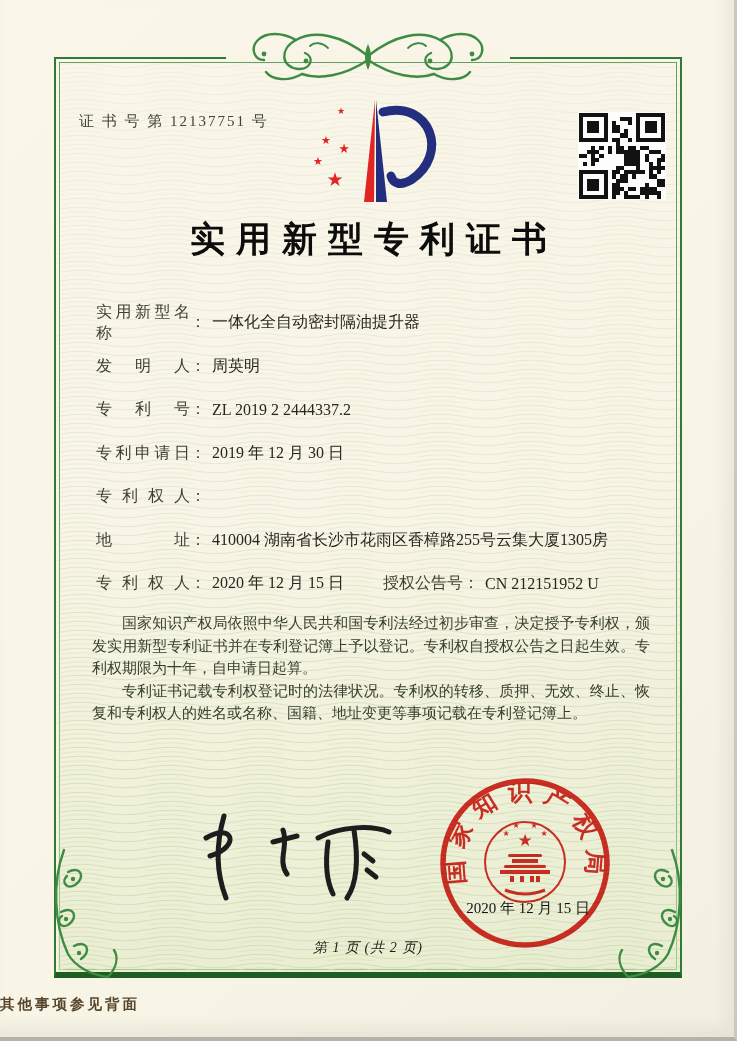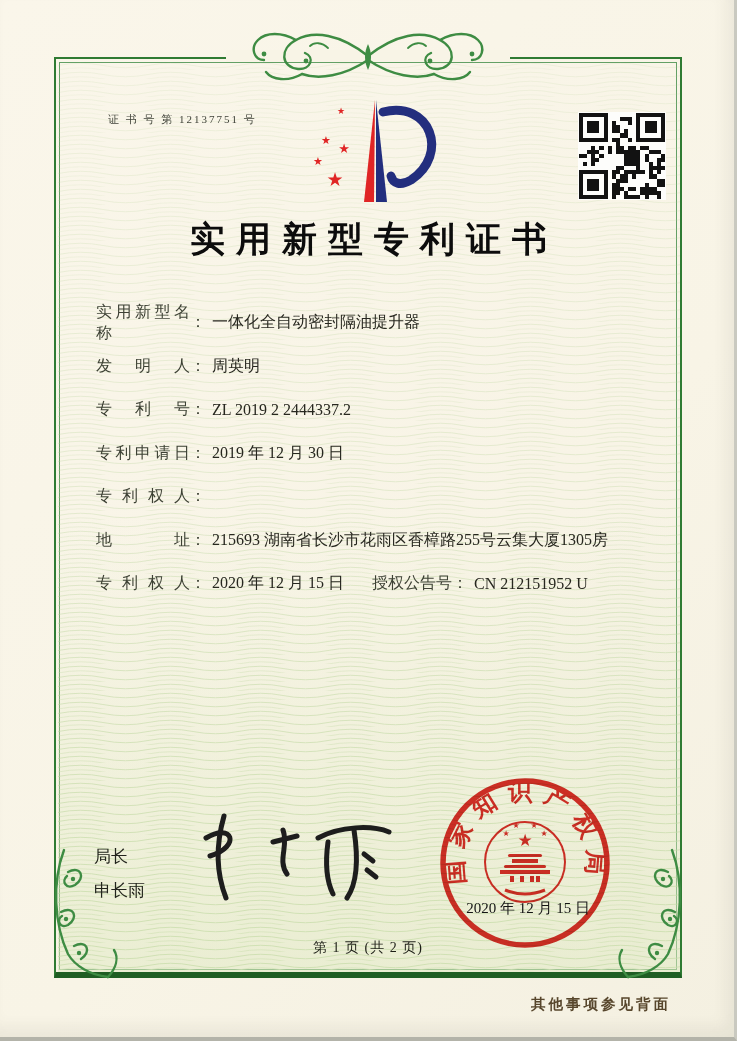--- a/index.html
+++ b/index.html
@@ -26,47 +26,47 @@
   }
   .tint{ position:absolute; left:2px; top:2px; width:622px; height:911px;
     background:linear-gradient(to bottom,rgba(234,240,214,0) 50%,rgba(221,232,192,.5) 100%);
     pointer-events:none;}
   
   .flourish-top{position:absolute; left:218px; top:24px; z-index:3;}
   .corner{position:absolute; z-index:3;}
   .corner.left{left:44px; top:842px;}
   .corner.right{left:612px; top:842px;}
   
-  .cert-no{position:absolute; left:108px; top:112px; font-size:11px; letter-spacing:2px; color:#3f4238;}
+  .cert-no{position:absolute; left:79px; top:112px; font-size:15px; letter-spacing:2px; color:#3f4238;}
   .logo{position:absolute; left:298px; top:96px;}
   .qr{position:absolute; left:578px; top:112px; width:86px; height:86px; background:#fdfdfb; padding:1px;}
   .title{position:absolute; left:0; top:216px; width:737px; text-align:center;
     font-size:35px; font-weight:bold; color:#0c0c0c; letter-spacing:11px; text-indent:11px;}
   
   .fields{position:absolute; left:96px; top:301px; width:556px; font-size:16px;}
   .f-row{position:relative; height:43.5px; display:flex; align-items:center;}
   .f-label{display:inline-block; width:94px; color:#3d4134; text-align:justify; text-align-last:justify; flex:none;}
   .f-label.compact{width:auto; text-align-last:auto;}
   .f-colon{color:#3d4134; flex:none; margin-right:6px;}
   .f-value{color:#27271f; white-space:nowrap;}
-  .pair2{position:absolute; left:276px; top:0; height:100%; display:flex; align-items:center;}
+  .pair2{position:absolute; left:287px; top:0; height:100%; display:flex; align-items:center;}
   
   .body-text{position:absolute; left:92px; top:612px; width:558px; font-size:15px; line-height:22.5px;
     color:#373f2e; text-align:justify;}
   .body-text p{margin:0; text-indent:2em;}
   
   .officer{position:absolute; left:94px; top:840px; font-size:17px; color:#22241c; line-height:34px;}
   .signature{position:absolute; left:186px; top:802px; z-index:4;}
   .seal{position:absolute; left:432px; top:770px; opacity:.95; mix-blend-mode:multiply; z-index:5;}
   .seal-date{position:absolute; left:428px; top:899px; width:200px; text-align:center;
     font-size:15px; color:#141414; z-index:6;}
   
   .page-info{position:absolute; left:54px; top:939px; width:628px; text-align:center;
-    font-size:14px; color:#1c1e16; letter-spacing:1px;}
-  .back-note{position:absolute; left:0; top:995px; width:671px; text-align:right;
+    font-size:14px; color:#1c1e16; letter-spacing:1px;font-style:italic;}
+  .back-note{position:absolute; left:0; top:995px; width:671px; text-align:left;
     font-size:14.5px; color:#57462c; letter-spacing:3px; font-weight:bold;}
 </style>
 </head>
 <body>
 
 <div class="page">
 
   <div class="frame">
     <svg class="waves" width="622" height="911">
       <defs>
@@ -381,39 +381,39 @@
         <span class="f-colon">：</span>
       <span class="f-value">2019 年 12 月 30 日</span>
     </div>
     <div class="f-row">
       <span class="f-label">专利权人</span>
         <span class="f-colon">：</span>
     </div>
     <div class="f-row">
       <span class="f-label">地址</span>
         <span class="f-colon">：</span>
-      <span class="f-value">215693 湖南省长沙市花雨区香樟路255号云集大厦1305房</span>
+      <span class="f-value">410004 湖南省长沙市花雨区香樟路255号云集大厦1305房</span>
     </div>
     <div class="f-row">
       <span class="f-label">专利权人</span>
         <span class="f-colon">：</span>
       <span class="f-value">2020 年 12 月 15 日</span>
       <span class="pair2">
         <span class="f-label compact">授权公告号</span>
           <span class="f-colon">：</span>
         <span class="f-value">CN 212151952 U</span>
       </span>
     </div>
   </div>
 
-
-  <div class="officer">
-    <div>局长</div>
-    <div>申长雨</div>
+  <div class="body-text">
+    <p>国家知识产权局依照中华人民共和国专利法经过初步审查，决定授予专利权，颁发实用新型专利证书并在专利登记簿上予以登记。专利权自授权公告之日起生效。专利权期限为十年，自申请日起算。</p>
+    <p>专利证书记载专利权登记时的法律状况。专利权的转移、质押、无效、终止、恢复和专利权人的姓名或名称、国籍、地址变更等事项记载在专利登记簿上。</p>
   </div>
+
 
   <svg class="signature" width="220" height="105" viewBox="0 0 220 105">
     <g fill="none" stroke="#1d1d1d" stroke-width="5" stroke-linecap="round">
       <path d="M38,14 C30,42 29,68 40,96"></path>
       <path d="M20,36 C46,20 56,44 24,54"></path>
       <path d="M97,28 C103,44 91,58 101,72"></path>
       <path d="M87,40 L111,34"></path>
       <path d="M132,36 C154,24 186,23 203,30"></path>
       <path d="M168,28 C172,54 172,80 161,96"></path>
       <path d="M142,40 C139,62 141,80 147,92"></path>

